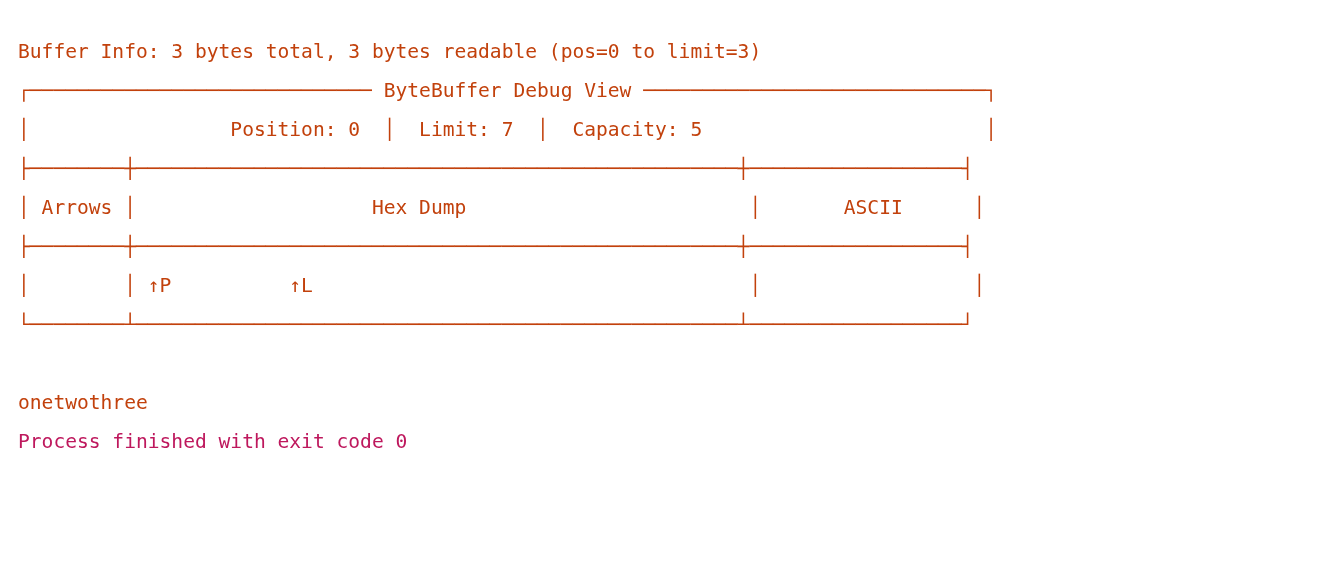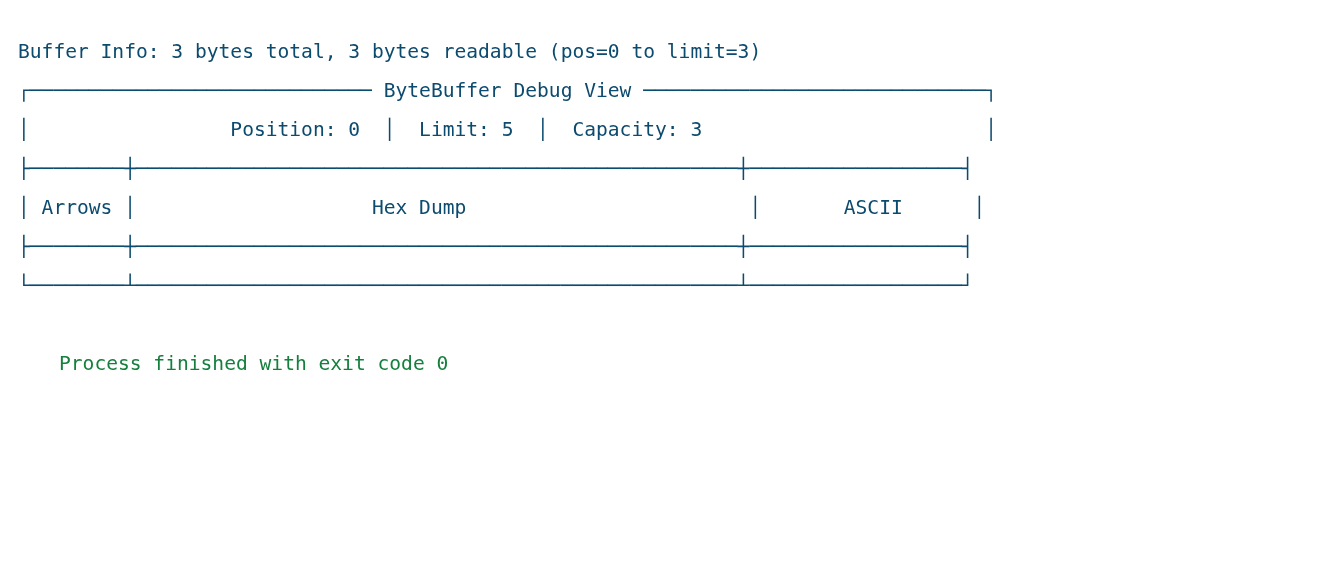--- a/index.html
+++ b/index.html
@@ -19,55 +19,56 @@
     left: 18px;
     top: 32px;
     width: 1310px;
   }
   .line {
     font-family: "DejaVu Sans Mono", "Liberation Mono", monospace;
     font-size: 19.6px;
     line-height: 39px;
     height: 39px;
     letter-spacing: 0px;
-    color: #0c4a6e;
+    color: #c2410c;
     white-space: pre;
     margin: 0;
     padding: 0;
     font-weight: 400;
   }
   .line.exit-code {
-    color: #15803d;
-    margin-left: 41px;
+    color: #be185d;
   }
   .line.blank {
     color: transparent;
   }
 </style>
 </head>
 <body>
 
 <div id="console-output">
 
   <div class="line">Buffer Info: 3 bytes total, 3 bytes readable (pos=0 to limit=3)</div>
 
   <div class="line">┌───────────────────────────── ByteBuffer Debug View ─────────────────────────────┐</div>
 
-  <div class="line">│                 Position: 0  │  Limit: 5  │  Capacity: 3                        │</div>
+  <div class="line">│                 Position: 0  │  Limit: 7  │  Capacity: 5                        │</div>
 
 
   <div class="line">├────────┼───────────────────────────────────────────────────┼──────────────────┤</div>
 
   <div class="line">│ Arrows │                    Hex Dump                        │       ASCII      │</div>
 
   <div class="line">├────────┼───────────────────────────────────────────────────┼──────────────────┤</div>
 
 
+  <div class="line">│        │ ↑P          ↑L                                     │                  │</div>
 
   <div class="line">└────────┴───────────────────────────────────────────────────┴──────────────────┘</div>
 
   <div class="line blank"> </div>
 
 
+  <div class="line">onetwothree</div>
 
   <div class="line exit-code">Process finished with exit code 0</div>
 
 </div>
 
 </body></html>

